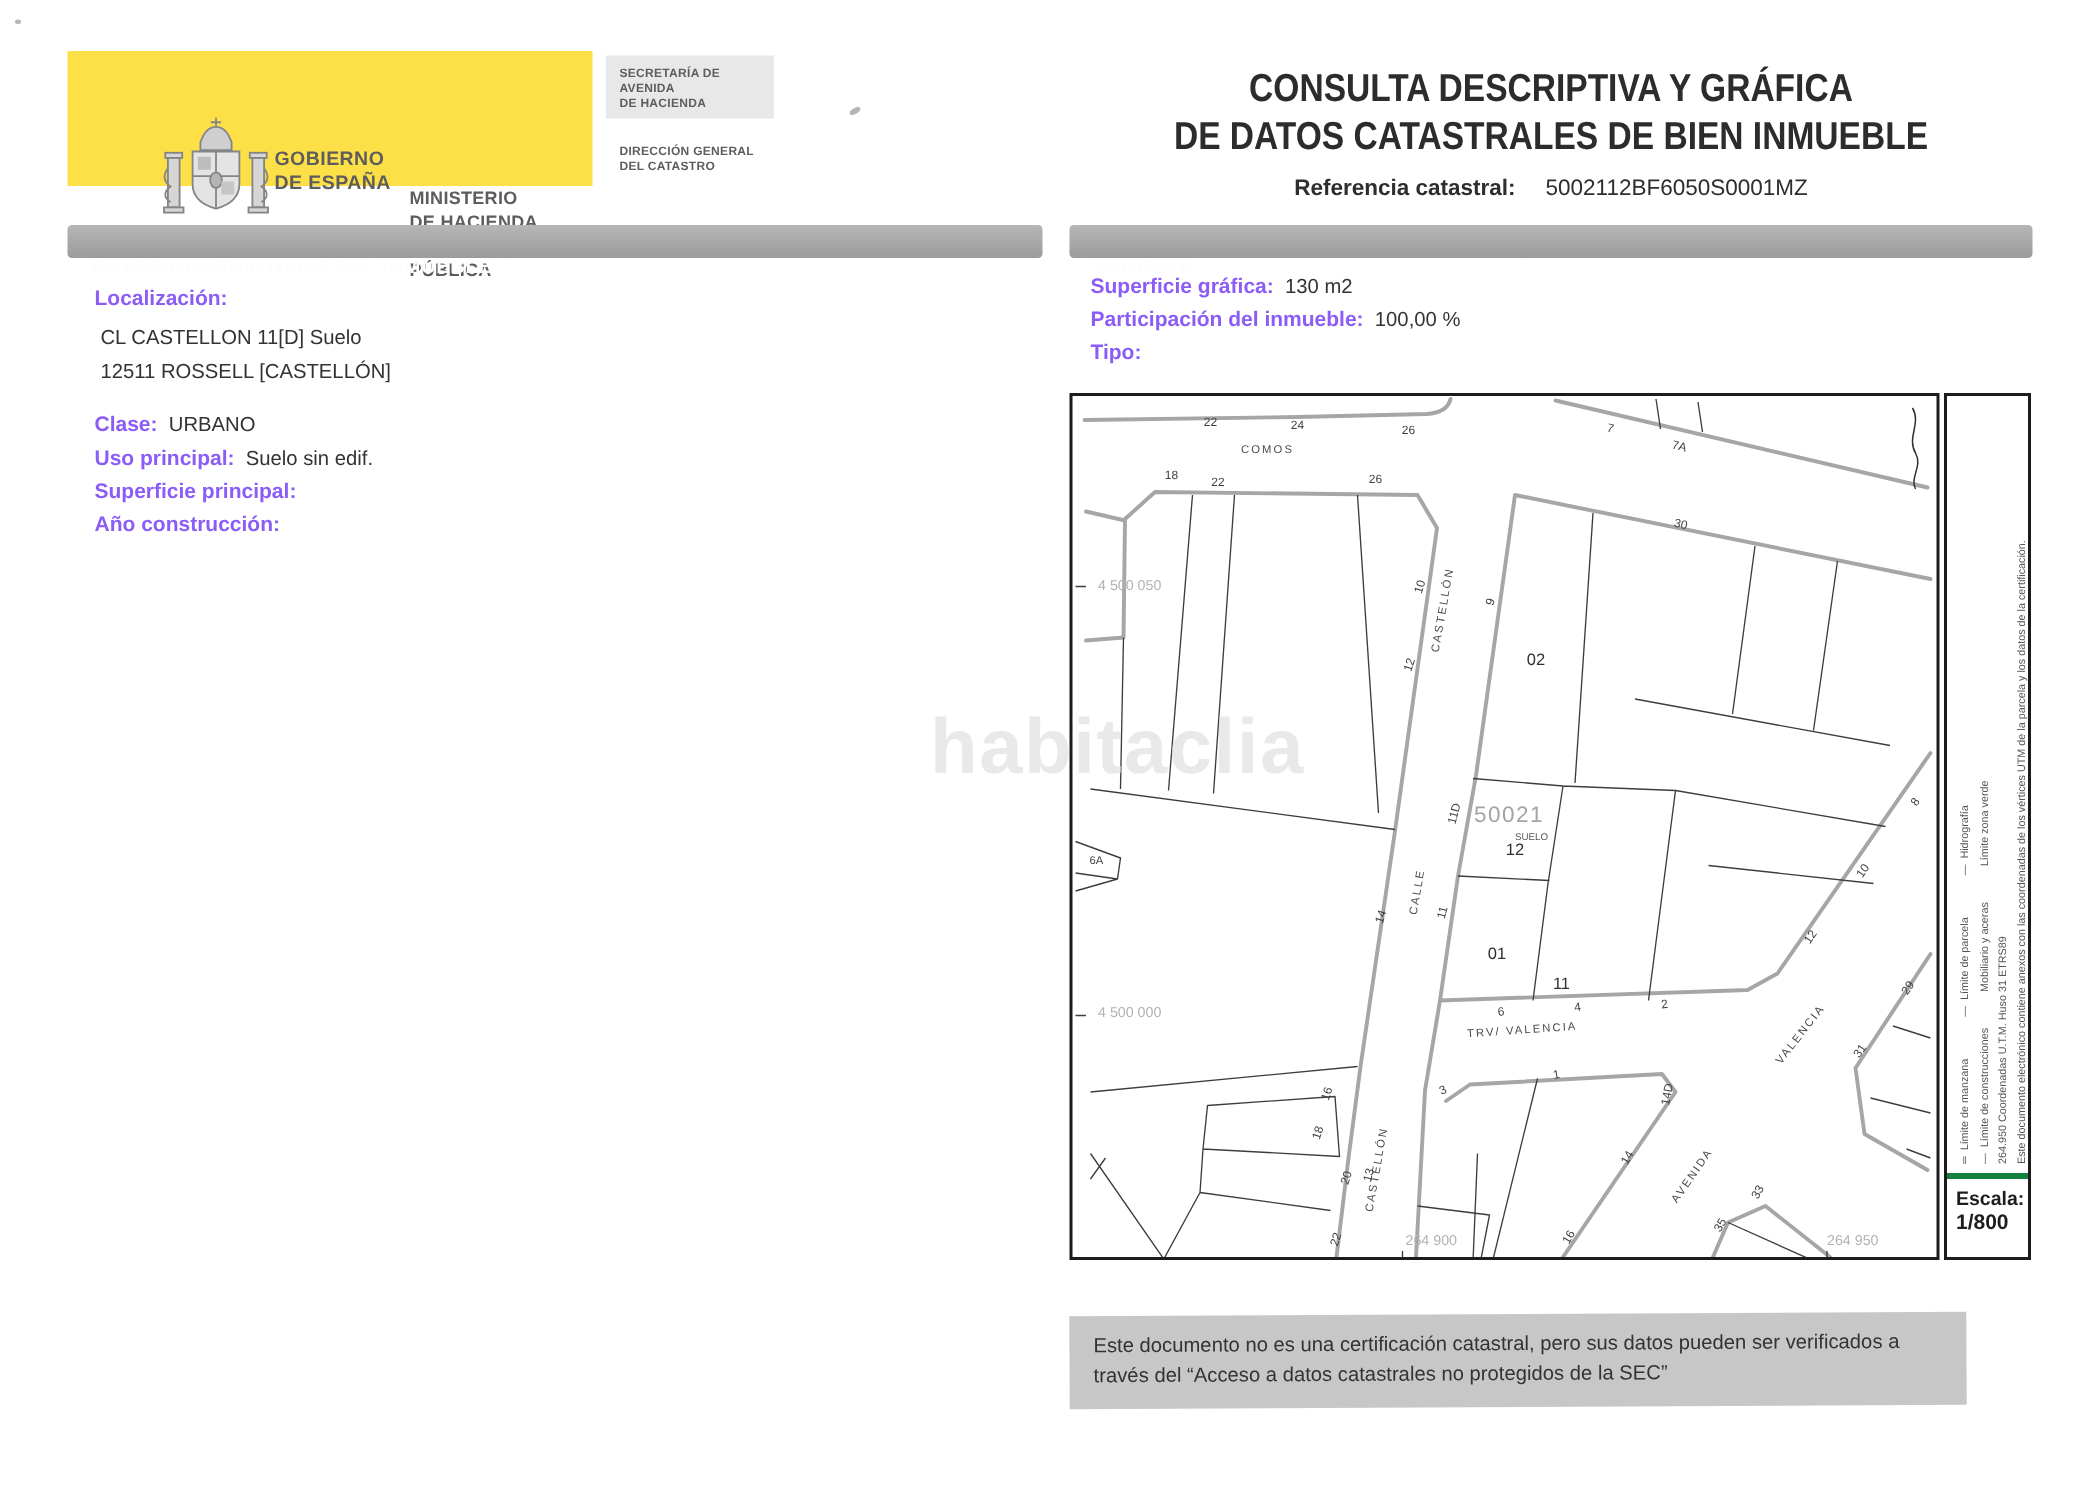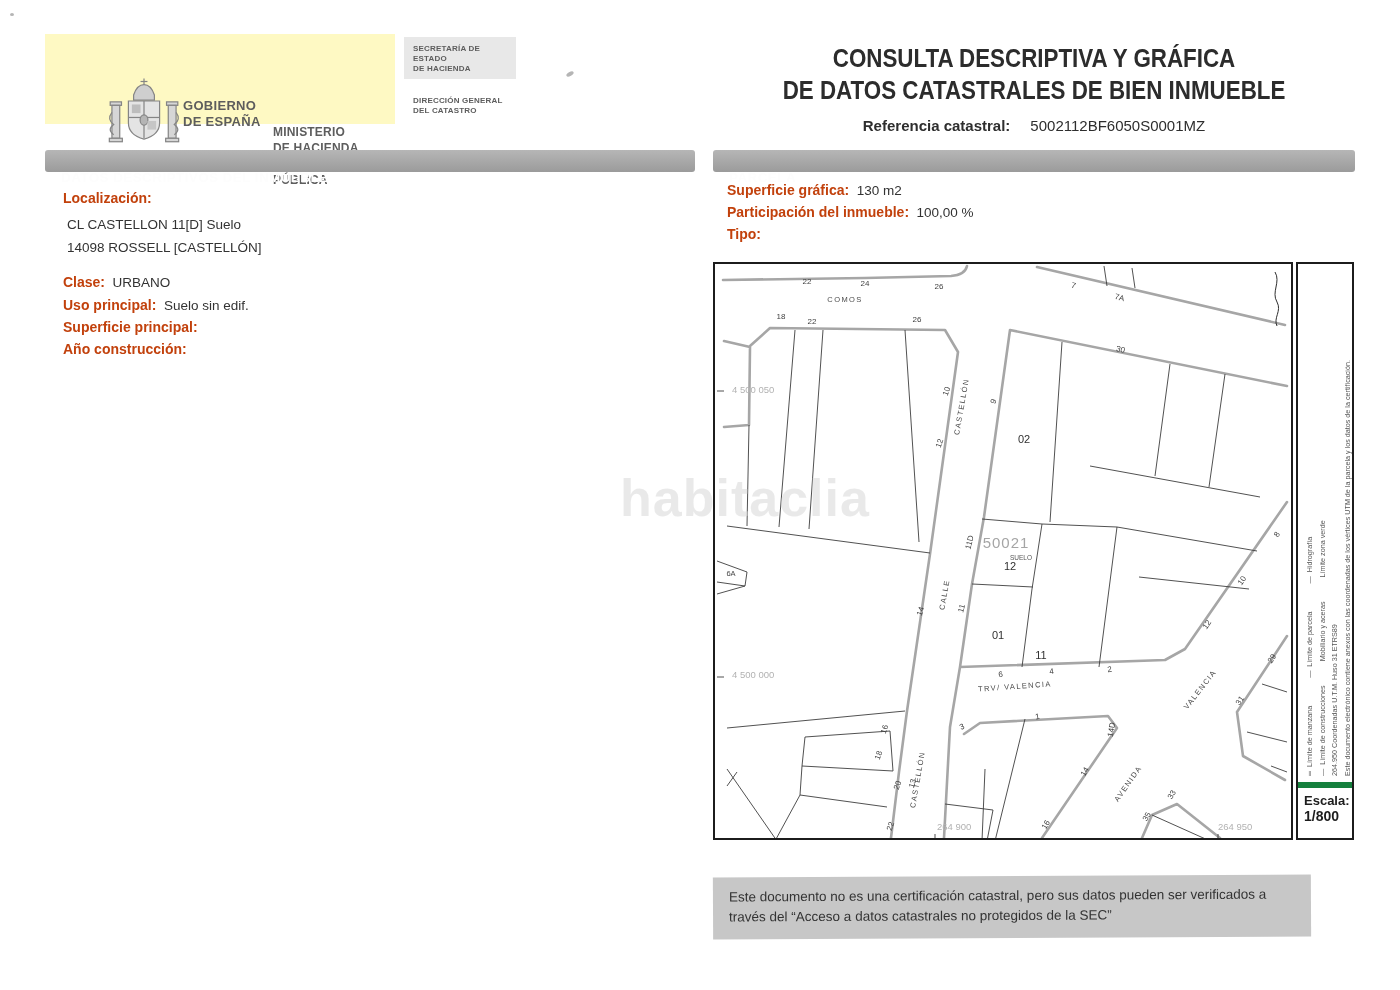--- a/index.html
+++ b/index.html
@@ -3,39 +3,39 @@
 <meta charset="utf-8">
 <style>
   * { margin:0; padding:0; box-sizing:border-box; }
   html,body { background:#fff; }
   body { font-family:"Liberation Sans", sans-serif; }
   .page { position:relative; width:1400px; height:990px; background:#ffffff; overflow:hidden; }
 
   .speck { position:absolute; background:#b5b5b5; border-radius:50%; }
 
   
-  .logo-block { position:absolute; left:45px; top:34px; width:350px; height:90px; background:#fef9c3; }
+  .logo-block { position:absolute; left:45px; top:34px; width:350px; height:90px; background:#fde047; }
   .coat { position:absolute; left:60px; top:42px; }
   .gob-text { position:absolute; left:138px; top:64px; font-size:13px; font-weight:bold; color:#5d5d5d; line-height:16px; white-space:pre-line; letter-spacing:.3px; }
   .min-text { position:absolute; left:228px; top:64px; font-size:12px; font-weight:bold; color:#5d5d5d; line-height:16px; white-space:pre-line; letter-spacing:.2px;margin-top:26px; }
   .secretaria-box { position:absolute; left:404px; top:37px; width:112px; height:42px; background:#e8e8e8; padding:7px 0 0 9px; font-size:8px; font-weight:bold; color:#5d5d5d; line-height:10px; white-space:pre-line; letter-spacing:.2px; }
   .direccion { position:absolute; left:413px; top:96px; font-size:8px; font-weight:bold; color:#5d5d5d; line-height:10px; white-space:pre-line; letter-spacing:.2px; }
 
   .title { position:absolute; left:713px; top:42px; width:642px; text-align:center; font-size:26px; font-weight:bold; color:#2c2c2c; line-height:32px; transform:scaleX(.86); transform-origin:center top; white-space:pre-line; }
   .ref-line { position:absolute; left:713px; top:117px; width:642px; text-align:center; font-size:15px; color:#2e2e2e; }
   .ref-line .lbl { font-weight:bold; margin-right:20px; }
 
   
   .bar { position:absolute; height:22px; background:linear-gradient(#b6b6b6,#9b9b9b); border-radius:3px; color:#fdfdfd; font-weight:bold; font-size:13.5px; padding:20px 0 0 16px; letter-spacing:.4px; }
   .bar-datos { left:45px; top:150px; width:650px; }
   .bar-parcela { left:713px; top:150px; width:642px; }
 
   
   .fld { position:absolute; font-size:13.5px; color:#333; white-space:nowrap; }
-  .fld b { font-size:14px; color:#c2410c; }
+  .fld b { font-size:14px; color:#8b5cf6; }
 
   
   .map-frame { position:absolute; left:713px; top:262px; width:580px; height:578px; border:2px solid #1c1c1c; background:transparent; }
   .map-frame svg { display:block; }
   .map-frame path, .map-frame polygon { fill:none; }
   .street-line { stroke:#a6a6a6; stroke-width:2.6; stroke-linejoin:round; stroke-linecap:round; }
   .parcel-line { stroke:#3d3d3d; stroke-width:.9; stroke-linejoin:round; }
   .hydro-line { stroke:#2f2f2f; stroke-width:1; }
   .subject-fill { fill:#ececec; stroke:none; }
   .map-frame text { font-family:"Liberation Sans", sans-serif; }
@@ -43,21 +43,21 @@
   .lb-small { font-size:7.5px; fill:#474747; }
   .lb-street { font-size:7.5px; fill:#4a4a4a; letter-spacing:1.4px; }
   .lb-coord { font-size:9.5px; fill:#b2b2b2; }
   .lb-manzana { font-size:15px; fill:#a5a5a5; letter-spacing:1px; }
   .lb-parcel { font-size:11px; fill:#303030; }
   .lb-tiny { font-size:6.5px; fill:#565656; }
 
   
   .legend { position:absolute; left:1296px; top:262px; width:58px; height:578px; border:2px solid #1c1c1c; }
   .legend-col { position:absolute; white-space:pre; transform:rotate(-90deg); transform-origin:0 0; font-size:7.2px; color:#555; top:512px; }
-  .escala-box { position:absolute; left:0; bottom:0; width:100%; height:56px; border-top:6px solid #15803d; padding:5px 6px; color:#1d1d1d; }
+  .escala-box { position:absolute; left:0; bottom:0; width:100%; height:56px; border-top:4px solid #15803d; padding:5px 6px; color:#1d1d1d; }
   .escala-box .e1 { font-size:13px; font-weight:bold; }
   .escala-box .e2 { font-size:14px; font-weight:bold; }
 
   
   .disclaimer { position:absolute; left:713px; top:876px; width:598px; background:#c7c7c7; color:#333; font-size:13.5px; line-height:20px; padding:10px 16px 12px 16px; transform:rotate(-.3deg); }
   .date-line { position:absolute; left:1000px; top:948px; width:355px; text-align:right; font-size:14px; color:#3d3d3d; }
 
   .watermark { position:absolute; left:620px; top:468px; font-size:52px; font-weight:bold; color:#dcdcdc; opacity:.6; letter-spacing:1px; z-index:6; pointer-events:none; }
 </style>
 </head>
@@ -89,35 +89,35 @@
         <path d="M 31,31 h 10 v 10 h -10 z" fill="#bdbdbd" stroke="none"></path>
         <path d="M 49,50 h 10 v 10 h -10 z" fill="#c6c6c6" stroke="none"></path>
       </g>
     </svg>
     <div class="gob-text">GOBIERNO
 DE ESPAÑA</div>
     <div class="min-text">MINISTERIO
 DE HACIENDA
 Y FUNCIÓN PÚBLICA</div>
   </div>
-  <div class="secretaria-box">SECRETARÍA DE ESTADO
+  <div class="secretaria-box">SECRETARÍA DE AVENIDA
 DE HACIENDA</div>
   <div class="direccion">DIRECCIÓN GENERAL
 DEL CATASTRO</div>
 
   <div class="title">CONSULTA DESCRIPTIVA Y GRÁFICA
 DE DATOS CATASTRALES DE BIEN INMUEBLE</div>
   <div class="ref-line">
     <span class="lbl">Referencia catastral:</span><span>5002112BF6050S0001MZ</span>
   </div>
 
   <div class="bar bar-datos">DATOS DESCRIPTIVOS DEL INMUEBLE</div>
   <div class="fld" style="left:63px;top:190px;"><b>Localización:</b></div>
   <div class="fld" style="left:67px;top:217px;">CL CASTELLON 11[D] Suelo</div>
-  <div class="fld" style="left:67px;top:240px;">14098 ROSSELL [CASTELLÓN]</div>
+  <div class="fld" style="left:67px;top:240px;">12511 ROSSELL [CASTELLÓN]</div>
   <div class="fld" style="left:63px;top:274px;"><b>Clase:</b>&nbsp;&nbsp;<span>URBANO</span></div>
   <div class="fld" style="left:63px;top:297px;"><b>Uso principal:</b>&nbsp;&nbsp;<span>Suelo sin edif.</span></div>
   <div class="fld" style="left:63px;top:319px;"><b>Superficie principal:</b>&nbsp;<span></span></div>
   <div class="fld" style="left:63px;top:341px;"><b>Año construcción:</b>&nbsp;<span></span></div>
 
   <div class="bar bar-parcela">PARCELA</div>
   <div class="fld" style="left:727px;top:182px;"><b>Superficie gráfica:</b>&nbsp;&nbsp;<span>130 m2</span></div>
   <div class="fld" style="left:727px;top:204px;"><b>Participación del inmueble:</b>&nbsp;&nbsp;<span>100,00 %</span></div>
   <div class="fld" style="left:727px;top:226px;"><b>Tipo:</b>&nbsp;<span></span></div>
 

